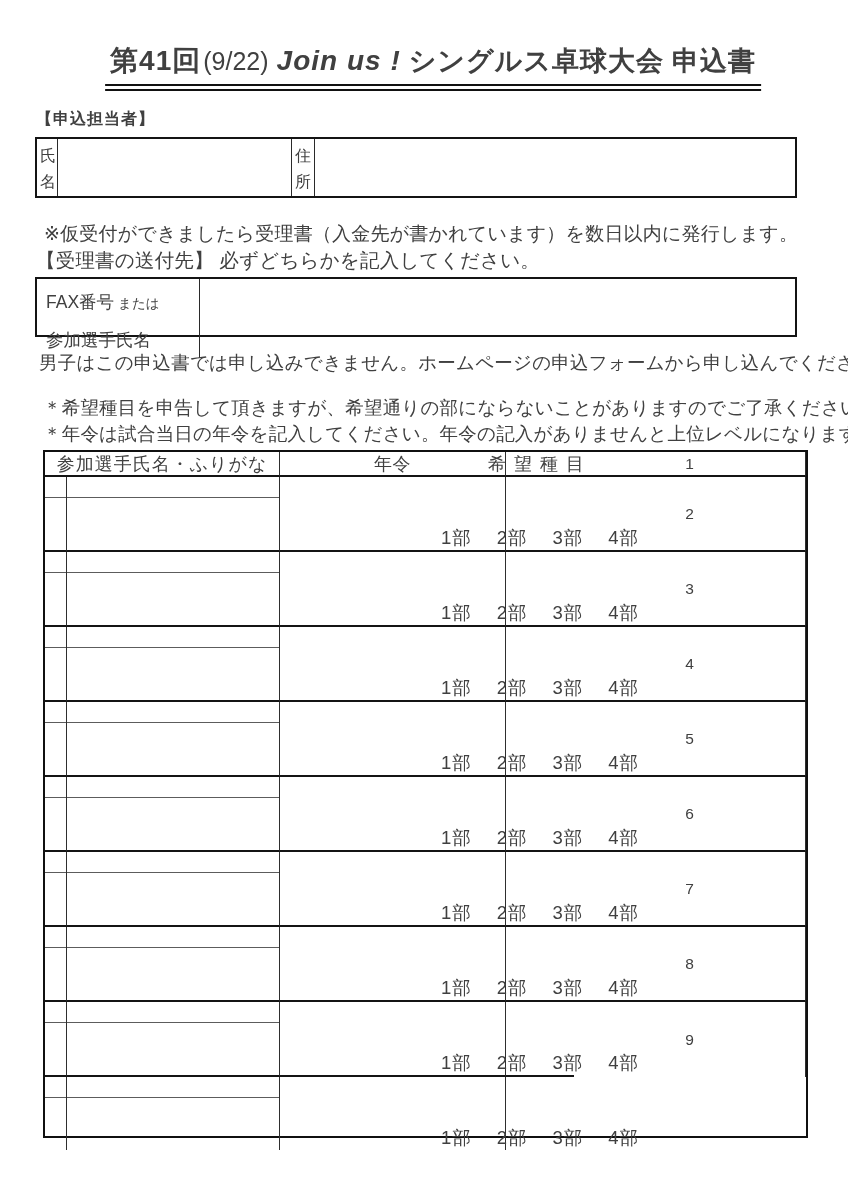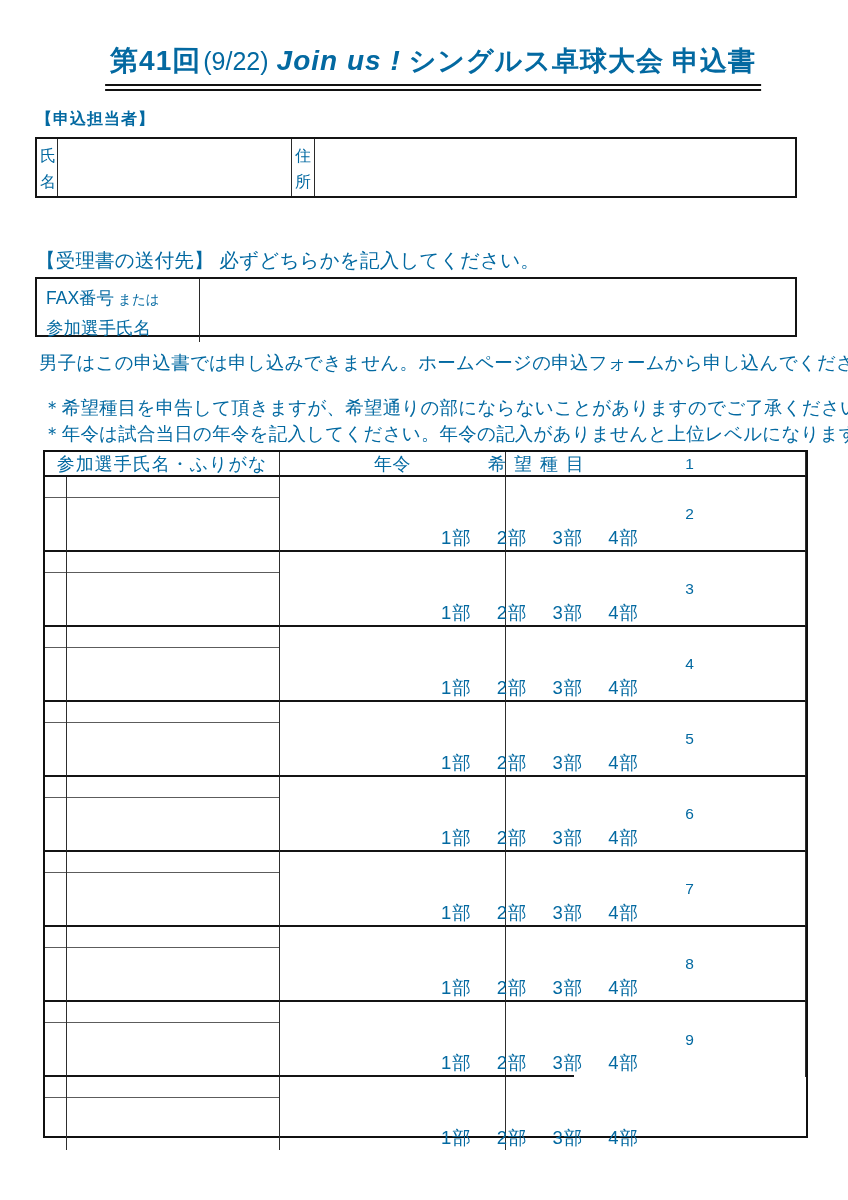--- a/index.html
+++ b/index.html
@@ -1,19 +1,19 @@
 <!DOCTYPE html>
 <html><head>
 <meta charset="utf-8">
 <style>
   * { margin:0; padding:0; box-sizing:border-box; }
   html,body { background:#e8e8e8; }
   .page {
     position:relative; width:848px; height:1200px; margin:0 auto;
-    background:#ffffff; color:#0369a1; overflow:hidden;
+    background:#ffffff; color:#404040; overflow:hidden;
     font-family:"Liberation Sans","DejaVu Sans",sans-serif;
   }
 
   
   .title-wrap {
     position:absolute; top:42px; left:50%; transform:translateX(-50%);
     margin-left:9px; white-space:nowrap; text-align:center;
     padding:0 5px 4px 5px; border-bottom:7px double #111;
   }
   .t-round { font-size:28px; font-weight:800; letter-spacing:1px; }
@@ -37,21 +37,21 @@
     border-right:1.5px solid #2a2a2a; overflow:hidden; word-break:break-all;
   }
   .blank-cell { border-right:1.5px solid #2a2a2a; }
   .blank-cell.last { border-right:none; }
 
   
   .tableB {
     position:absolute; left:35px; top:277px; width:762px; height:60px;
     border:2px solid #141414; display:grid; grid-template-columns:163px 1fr;
   }
-  .fax-label { border-right:1.5px solid #2a2a2a; padding:5px 0 0 9px; line-height:28px; font-size:17.5px; }
+  .fax-label { border-right:1.5px solid #2a2a2a; padding:5px 0 0 9px; line-height:36px; font-size:17.5px; }
   .fax-label .small { font-size:13.5px; margin-left:4px; }
 
   
   .ptable {
     position:absolute; left:43px; top:450px; width:765px; height:688px;
     border:2.5px solid #101010; display:grid;
     grid-template-columns:22px 213px 226px 68px 1fr;
     grid-template-rows:25px repeat(9, 1fr);
   }
   .pc { border-right:1.5px solid #2e2e2e; border-bottom:2.5px solid #141414; position:relative; }
@@ -77,20 +77,21 @@
 
   <div class="sec-heading" style="left:36px; top:109px;">【申込担当者】</div>
 
   <div class="tableA">
     <div class="vlabel">氏名</div>
     <div class="blank-cell"></div>
     <div class="vlabel">住所</div>
     <div class="blank-cell last"></div>
   </div>
 
+  <div class="plain-note" style="left:44px; top:221px;">※仮受付ができましたら受理書（入金先が書かれています）を数日以内に発行します。</div>
   <div class="bold-note" style="left:36px; top:247px; font-size:19.5px;">【受理書の送付先】 必ずどちらかを記入してください。</div>
 
   <div class="tableB">
     <div class="fax-label">
       <span>FAX番号</span><span class="small">または</span><br>
       <span>参加選手氏名</span>
     </div>
     <div></div>
   </div>
 

